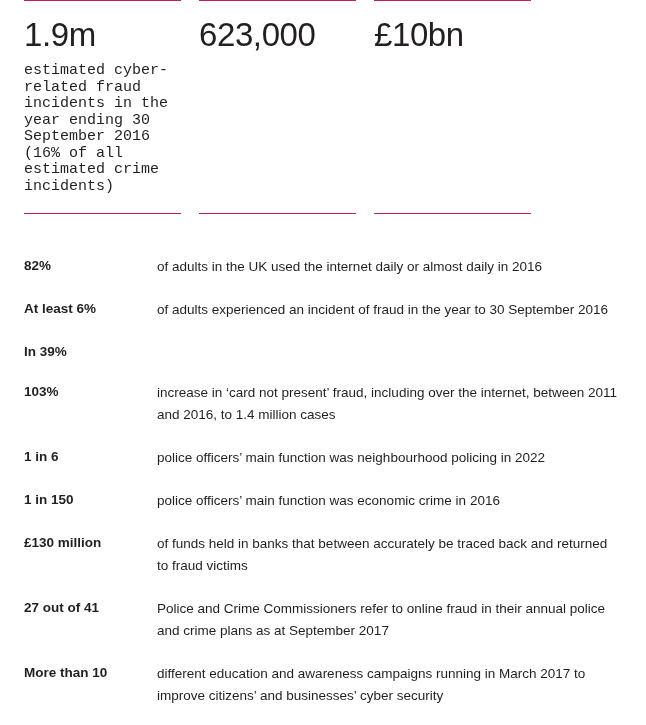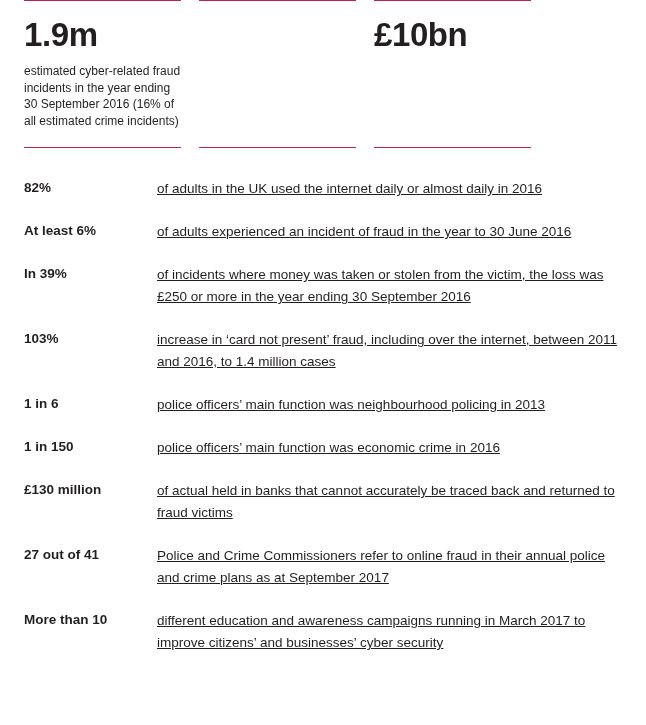--- a/index.html
+++ b/index.html
@@ -43,31 +43,32 @@
     position: absolute;
     top: 0;
     left: 0;
     width: 157px;
     height: 1px;
     background: #c0214b;
   }
   .stat .big {
     font-size: 33px;
     line-height: 38px;
-    font-weight: bold;
+    font-weight: normal;
     letter-spacing: -0.4px;
     margin: 0 0 9px 0;
     color: #231f20;
     white-space: nowrap;
   }
   .stat .desc {
-    font-size: 12px;
+    font-size: 15px;
     line-height: 16.5px;
     color: #231f20;
     margin: 0;
+    font-family: Liberation Mono, monospace;
   }
 
   .rules-row {
     display: flex;
     padding: 0 0 0 24px;
     margin-top: 18px;
   }
   .rules-row .rule-cell {
     height: 1px;
   }
@@ -75,21 +76,21 @@
     width: 157px;
     height: 1px;
     background: #c0214b;
   }
   .rules-row .rule-cell:nth-child(1) { width: 175px; }
   .rules-row .rule-cell:nth-child(2) { width: 175px; }
   .rules-row .rule-cell:nth-child(3) { width: 175px; }
 
   
   .facts {
-    margin-top: 30px;
+    margin-top: 42px;
     padding: 0 24px 0 24px;
   }
   .fact {
     display: flex;
     align-items: flex-start;
     margin-bottom: 21px;
   }
   .fact:last-child { margin-bottom: 0; }
   .fact .key {
     width: 133px;
@@ -97,38 +98,38 @@
     font-size: 13.5px;
     line-height: 19px;
     font-weight: bold;
     color: #231f20;
   }
   .fact .val {
     flex: 1 1 auto;
     font-size: 13.5px;
     line-height: 22px;
     color: #231f20;
-    text-decoration: underline;
   }
 </style>
 </head>
 <body>
 
 <div class="page">
 
   <div class="stats-row">
 
     <div class="stat">
       <div class="rule-top"></div>
       <div class="big">1.9m</div>
       <div class="desc">estimated cyber-related fraud incidents in the year ending 30 September 2016 (16% of all estimated crime incidents)</div>
     </div>
 
     <div class="stat">
       <div class="rule-top"></div>
+      <div class="big">623,000</div>
     </div>
 
     <div class="stat">
       <div class="rule-top"></div>
       <div class="big">£10bn</div>
     </div>
 
   </div>
 
   <div class="rules-row">
@@ -145,46 +146,45 @@
 
   <div class="facts">
 
     <div class="fact">
       <div class="key">82%</div>
       <div class="val">of adults in the UK used the internet daily or almost daily in 2016</div>
     </div>
 
     <div class="fact">
       <div class="key">At least 6%</div>
-      <div class="val">of adults experienced an incident of fraud in the year to 30 June 2016</div>
+      <div class="val">of adults experienced an incident of fraud in the year to 30 September 2016</div>
     </div>
 
     <div class="fact">
       <div class="key">In 39%</div>
-      <div class="val">of incidents where money was taken or stolen from the victim, the loss was £250 or more in the year ending 30 September 2016</div>
     </div>
 
     <div class="fact">
       <div class="key">103%</div>
       <div class="val">increase in ‘card not present’ fraud, including over the internet, between 2011 and 2016, to 1.4 million cases</div>
     </div>
 
     <div class="fact">
       <div class="key">1 in 6</div>
-      <div class="val">police officers’ main function was neighbourhood policing in 2013</div>
+      <div class="val">police officers’ main function was neighbourhood policing in 2022</div>
     </div>
 
     <div class="fact">
       <div class="key">1 in 150</div>
       <div class="val">police officers’ main function was economic crime in 2016</div>
     </div>
 
     <div class="fact">
       <div class="key">£130 million</div>
-      <div class="val">of actual held in banks that cannot accurately be traced back and returned to fraud victims</div>
+      <div class="val">of funds held in banks that between accurately be traced back and returned to fraud victims</div>
     </div>
 
     <div class="fact">
       <div class="key">27 out of 41</div>
       <div class="val">Police and Crime Commissioners refer to online fraud in their annual police and crime plans as at September 2017</div>
     </div>
 
     <div class="fact">
       <div class="key">More than 10</div>
       <div class="val">different education and awareness campaigns running in March 2017 to improve citizens’ and businesses’ cyber security</div>

